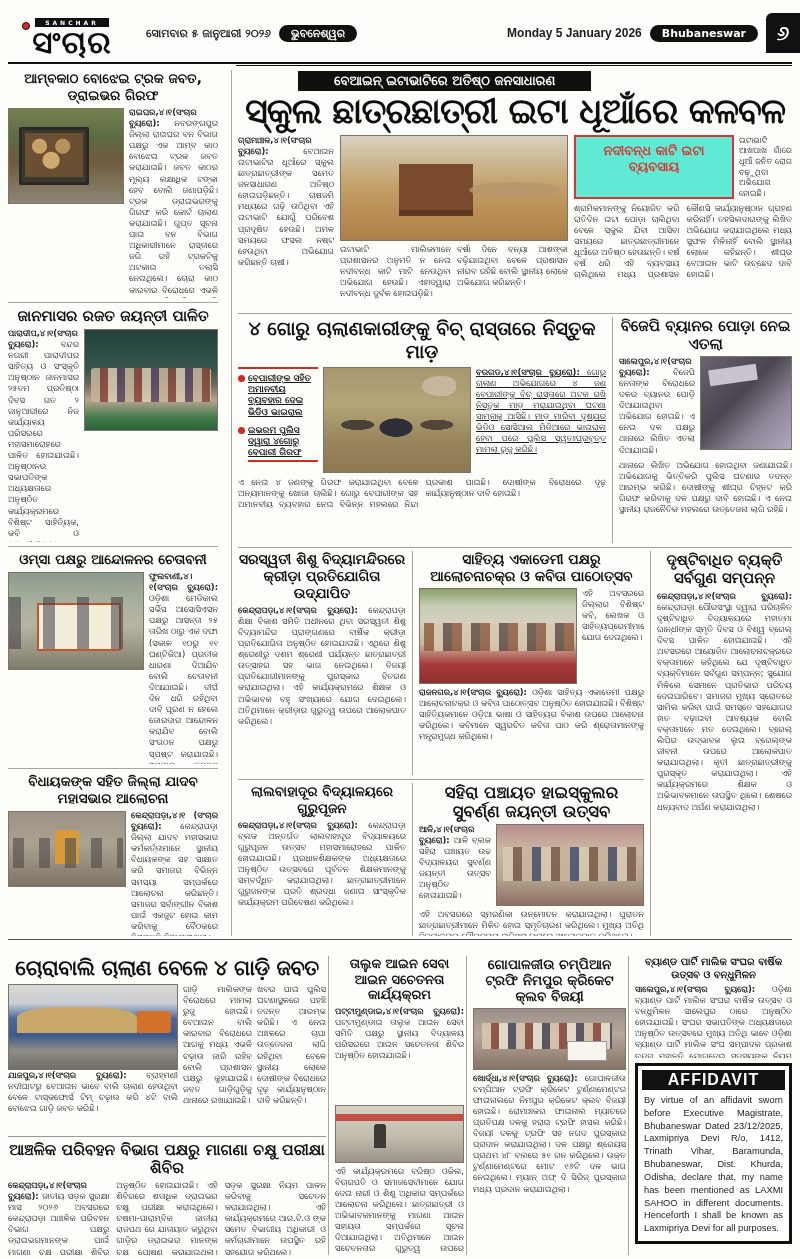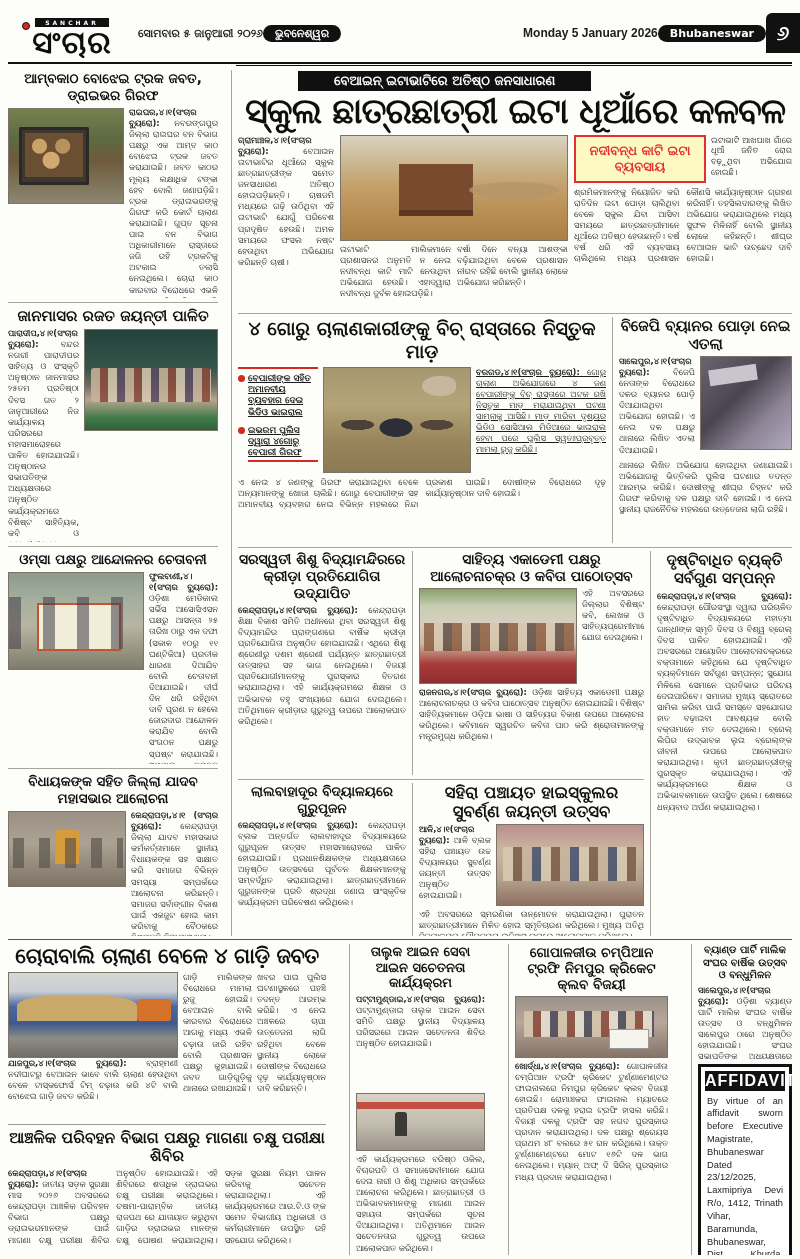--- a/index.html
+++ b/index.html
@@ -1,21 +1,21 @@
 <!DOCTYPE html>
 <html><head>
 <meta charset="utf-8">
 <style>
   html,body{margin:0;padding:0;background:#e8e8e4;}
   .page{width:800px;height:1259px;margin:0 auto;background:#fdfdfa;position:relative;
         font-family:"DejaVu Sans",sans-serif;color:#1c1c1c;overflow:hidden;box-sizing:border-box;
         padding:6px 8px 0 8px;}
   *{box-sizing:border-box;}
   
-  .masthead{display:flex;align-items:center;height:54px;}
+  .masthead{display:flex;align-items:center;height:54px;gap:8px;}
   .logo-wrap{position:relative;width:128px;flex:none;text-align:center;}
   .logo-top{display:inline-block;background:#111;color:#fff;font-size:6px;letter-spacing:3px;
             padding:1px 10px;font-weight:bold;}
   .logo{font-size:31px;font-weight:800;letter-spacing:1px;line-height:0.9;color:#0d0d0d;position:relative;}
   .logo-dot{position:absolute;left:14px;top:12px;width:8px;height:8px;border-radius:50%;
             background:#d42a20;border:1.5px solid #111;}
   .m-date{font-size:11px;font-weight:bold;margin-left:2px;}
   .pill{background:#111;color:#fff;font-size:11px;font-weight:bold;border-radius:10px;
         padding:2px 12px;white-space:nowrap;}
   .m-spacer{flex:1;}
@@ -72,22 +72,22 @@
   .lcm{width:228px;flex:none;}
   .ph-kiln{width:100%;height:106px;
     background:linear-gradient(180deg,#d9d2c2 0%,#cdbd9a 20%,#c4a06a 48%,#b98f55 72%,#aa8048 100%);}
   .ph-kiln::before{left:58px;top:28px;width:74px;height:52px;background:#7a4a2e;
     box-shadow:inset 0 -6px 0 #5e3category  ;box-shadow:inset 0 -6px 0 #5e3722;}
   .ph-kiln::after{right:8px;top:46px;width:90px;height:16px;background:#b5956a;border-radius:50%;opacity:.8;}
   .lcm .two{display:flex;gap:6px;margin-top:3px;}
   .lcm .two>div{flex:1;}
   .lcr{flex:1;min-width:0;}
   .boxrow{display:flex;gap:5px;}
-  .redbox{flex:none;width:132px;border:2.5px solid #e0312f;color:#e0312f;font-size:13px;font-weight:800;
-          text-align:center;padding:6px 4px;background:#fef9c3;}
+  .redbox{flex:none;width:160px;border:2.5px solid #e0312f;color:#e0312f;font-size:13px;font-weight:800;
+          text-align:center;padding:6px 4px;background:#5eead4;}
   .sidestrip{flex:1;font-size:8.2px;line-height:1.3;text-align:justify;color:#262626;overflow:hidden;}
   .lcr .rtext{margin-top:4px;height:118px;column-count:2;column-gap:7px;}
   
   .rowB{display:flex;gap:6px;height:230px;border-top:1px solid #a9a49a;margin-top:4px;padding-top:3px;}
   .cattle{width:368px;flex:none;overflow:hidden;}
   .cattle h2{font-size:19px;margin-bottom:4px;}
   .crow{display:flex;gap:5px;text-decoration:underline;}
   .bullets{width:80px;flex:none;list-style:none;margin:0;padding:4px 0 0 0;border-top:2.5px solid #d42a20;}
   .bullets li{display:flex;gap:3px;font-size:9px;font-weight:bold;line-height:1.25;margin-bottom:7px;}
   .bdot{width:7px;height:7px;border-radius:50%;background:#d42a20;flex:none;margin-top:2px;}
@@ -132,21 +132,21 @@
   .shrow{display:flex;gap:5px;}
   .shside{width:72px;flex:none;}
   .ph-jub2{flex:1;height:82px;
     background:linear-gradient(180deg,#b98f8f 0%,#cbb7a0 32%,#b5a58e 66%,#8f6f62 100%);}
   .ph-jub2::before{left:6px;top:22px;width:92%;height:34px;
     background:repeating-linear-gradient(90deg,#d8cab2 0 10px,#7a5a4a 10px 19px,#c8b49c 19px 29px,#44506e 29px 38px);opacity:.85;}
   .shbelow{margin-top:3px;height:40px;}
   .drushti{width:142px;flex:none;border-left:1px solid #a9a49a;padding-left:6px;overflow:hidden;}
   .drushti h2{font-size:15px;line-height:1.2;margin-bottom:4px;}
   
-  .bottom{display:flex;gap:23px;height:316px;border-top:1.5px solid #555;margin-top:3px;padding-top:4px;}
+  .bottom{display:flex;gap:2px;height:316px;border-top:1.5px solid #555;margin-top:3px;padding-top:16px;}
   .bleft{width:318px;flex:none;display:flex;flex-direction:column;overflow:hidden;}
   .chora h2{font-size:21px;letter-spacing:-0.5px;margin-bottom:4px;}
   .chrow{display:flex;gap:5px;height:148px;overflow:hidden;}
   .chp{width:170px;flex:none;}
   .ph-trucks{width:100%;height:86px;
     background:linear-gradient(180deg,#d8d8d4 0%,#c9cdd2 22%,#4a68a0 40%,#3e5a8c 60%,#8f8d86 78%,#6f6d66 100%);}
   .ph-trucks::before{left:8px;top:22px;width:120px;height:26px;background:#c9a86a;border-radius:40% 40% 0 0;}
   .ph-trucks::after{right:6px;top:26px;width:34px;height:22px;background:#d4722c;border-radius:3px;}
   .chp .body-txt{margin-top:3px;}
   .chc{flex:1;min-width:0;}

